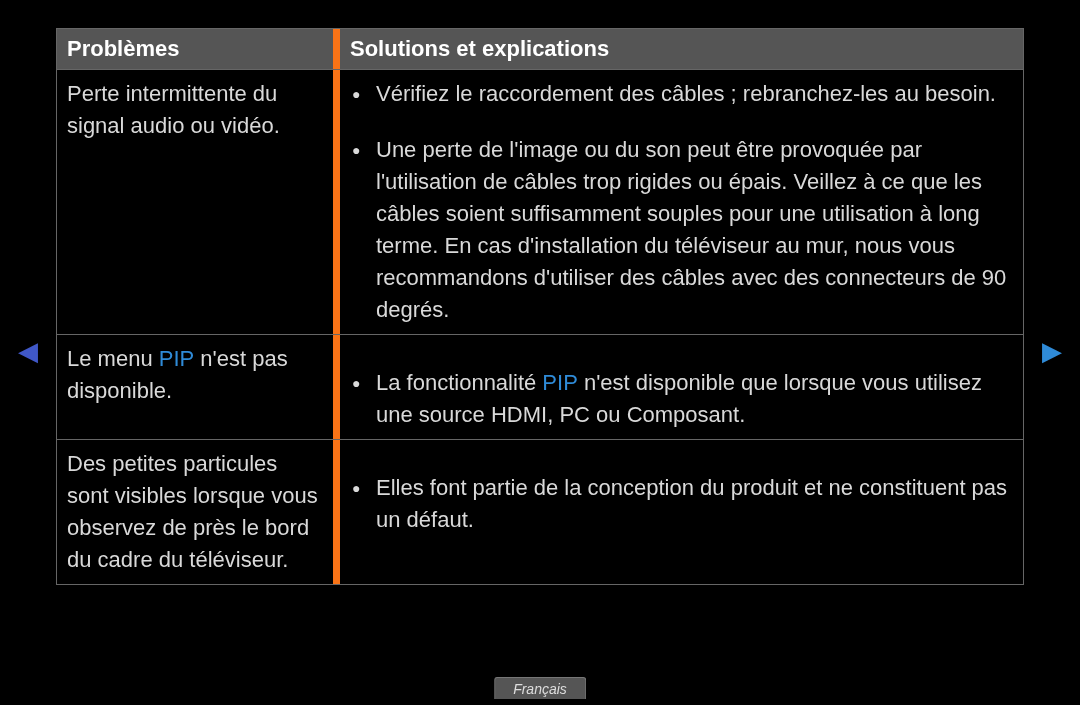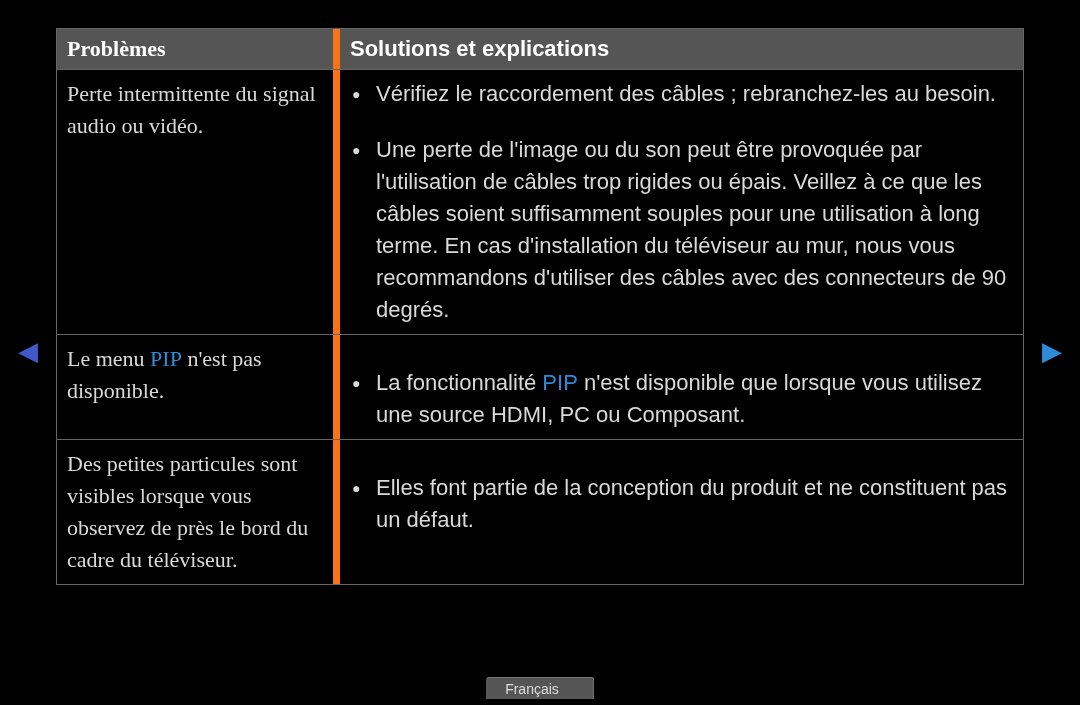--- a/index.html
+++ b/index.html
@@ -1,34 +1,34 @@
 <!DOCTYPE html>
 <html><head>
 <meta charset="utf-8">
 <style>
   html,body{margin:0;padding:0;background:#000;color:#d9d9d9;font-family:"Helvetica Neue",Helvetica,Arial,sans-serif;font-weight:300;width:1080px;height:705px;overflow:hidden;}
   .page{position:relative;width:1080px;height:705px;}
   .table-wrap{position:absolute;left:56px;top:28px;width:968px;border:1px solid #666;box-sizing:border-box;}
   .hdr-row{display:flex;background:#555;border-bottom:1px solid #666;}
-  .col-prob{width:276px;box-sizing:border-box;padding:6px 10px 4px 10px;font-family:Liberation Serif, serif;}
+  .col-prob{width:276px;box-sizing:border-box;padding:6px 10px 4px 10px;}
   .col-sol{flex:1;box-sizing:border-box;padding:6px 10px 6px 10px;border-left:7px solid #f97316;}
   .hdr-row .col-prob,.hdr-row .col-sol{color:#fff;font-weight:600;font-size:22px;line-height:28px;}
   .body-row{display:flex;border-bottom:1px solid #666;justify-content:center;}
   .body-row:last-child{border-bottom:none;}
   .body-row .col-prob{font-size:22px;line-height:32px;color:#d9d9d9;font-weight:300;padding-top:8px;padding-bottom:8px;}
   .body-row .col-sol{padding-top:8px;padding-bottom:8px;}
   ul.sol-list{list-style:none;margin:0;padding:0;}
   ul.sol-list li{position:relative;padding-left:26px;font-size:22px;line-height:32px;color:#d9d9d9;font-weight:300;margin-bottom:6px;}
   ul.sol-list li:last-child{margin-bottom:0;margin-top:24px;}
   ul.sol-list li::before{content:"●";position:absolute;left:2px;top:0;font-size:14px;line-height:32px;color:#d9d9d9;}
   .kw{color:#2f8bd8;font-weight:500;}
   .arrow{position:absolute;top:338px;font-size:26px;line-height:26px;}
   .arrow-left{left:18px;color:#4058c8;}
   .arrow-right{right:18px;color:#2f8bd8;}
-  .lang-tab{position:absolute;left:50%;transform:translateX(-50%);bottom:6px;background:#555;color:#ddd;border:1px solid #777;border-bottom:none;border-radius:3px 3px 0 0;padding:3px 34px 2px 18px;font-size:14px;font-weight:500;}
+  .lang-tab{position:absolute;left:50%;transform:translateX(-50%);bottom:6px;background:#555;color:#ddd;border:1px solid #777;border-bottom:none;border-radius:3px 3px 0 0;padding:3px 18px 2px 18px;font-size:14px;font-weight:500;font-style:italic;}
 </style>
 </head>
 <body>
 
 <div class="page">
 
   <div class="table-wrap">
     <div class="hdr-row">
       <div class="col-prob">Problèmes</div>
       <div class="col-sol">Solutions et explications</div>

